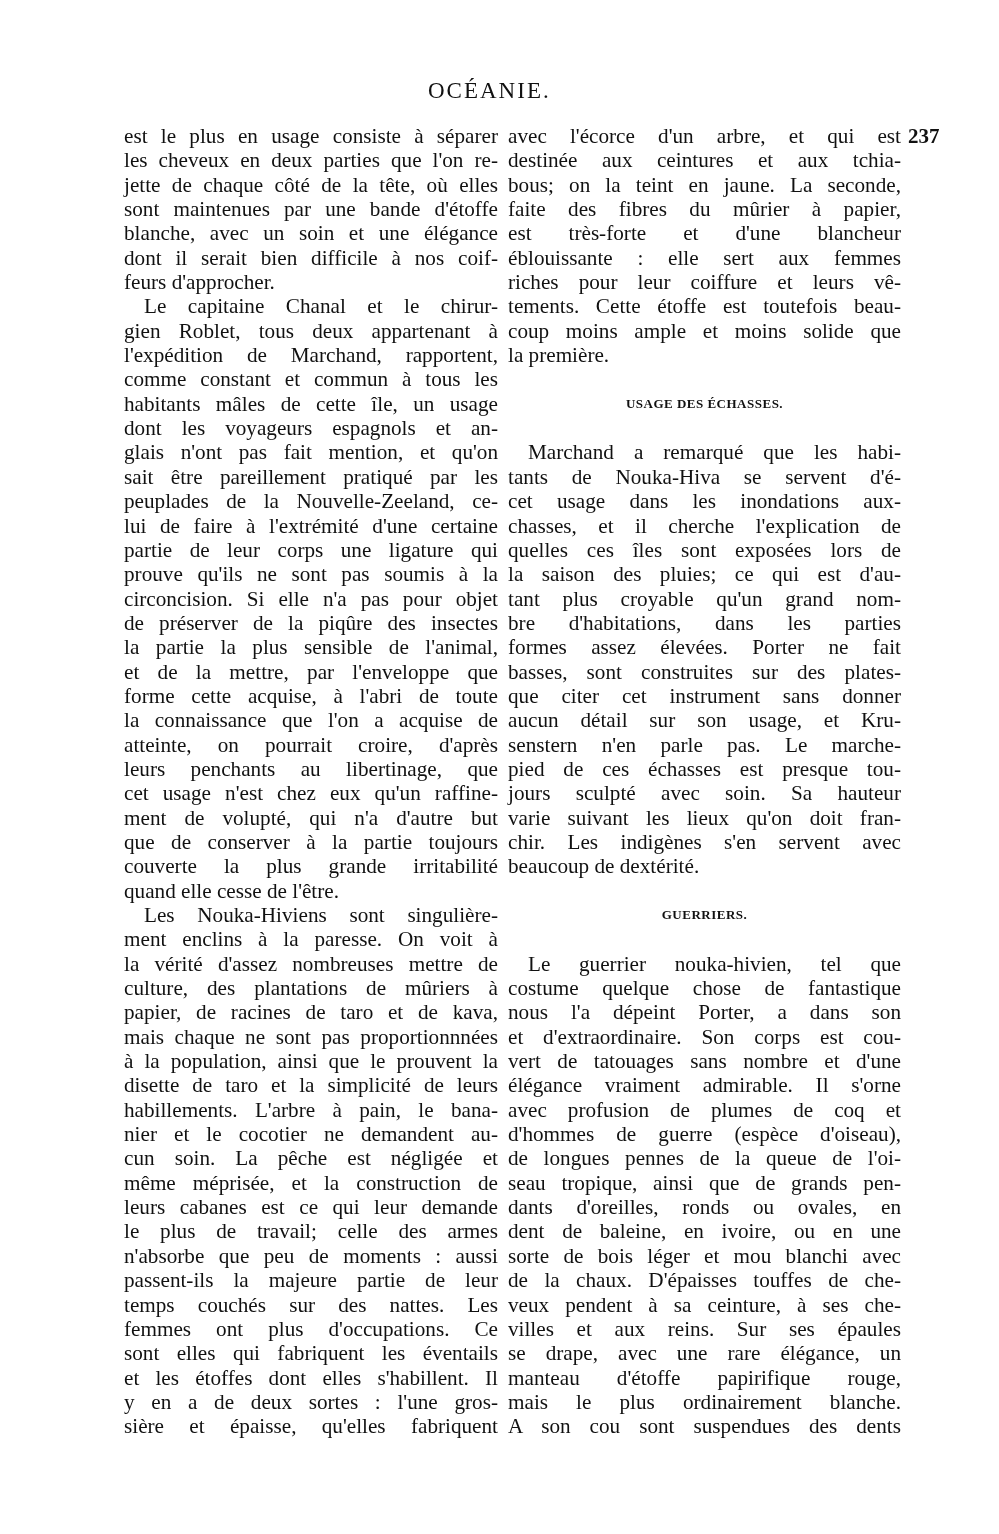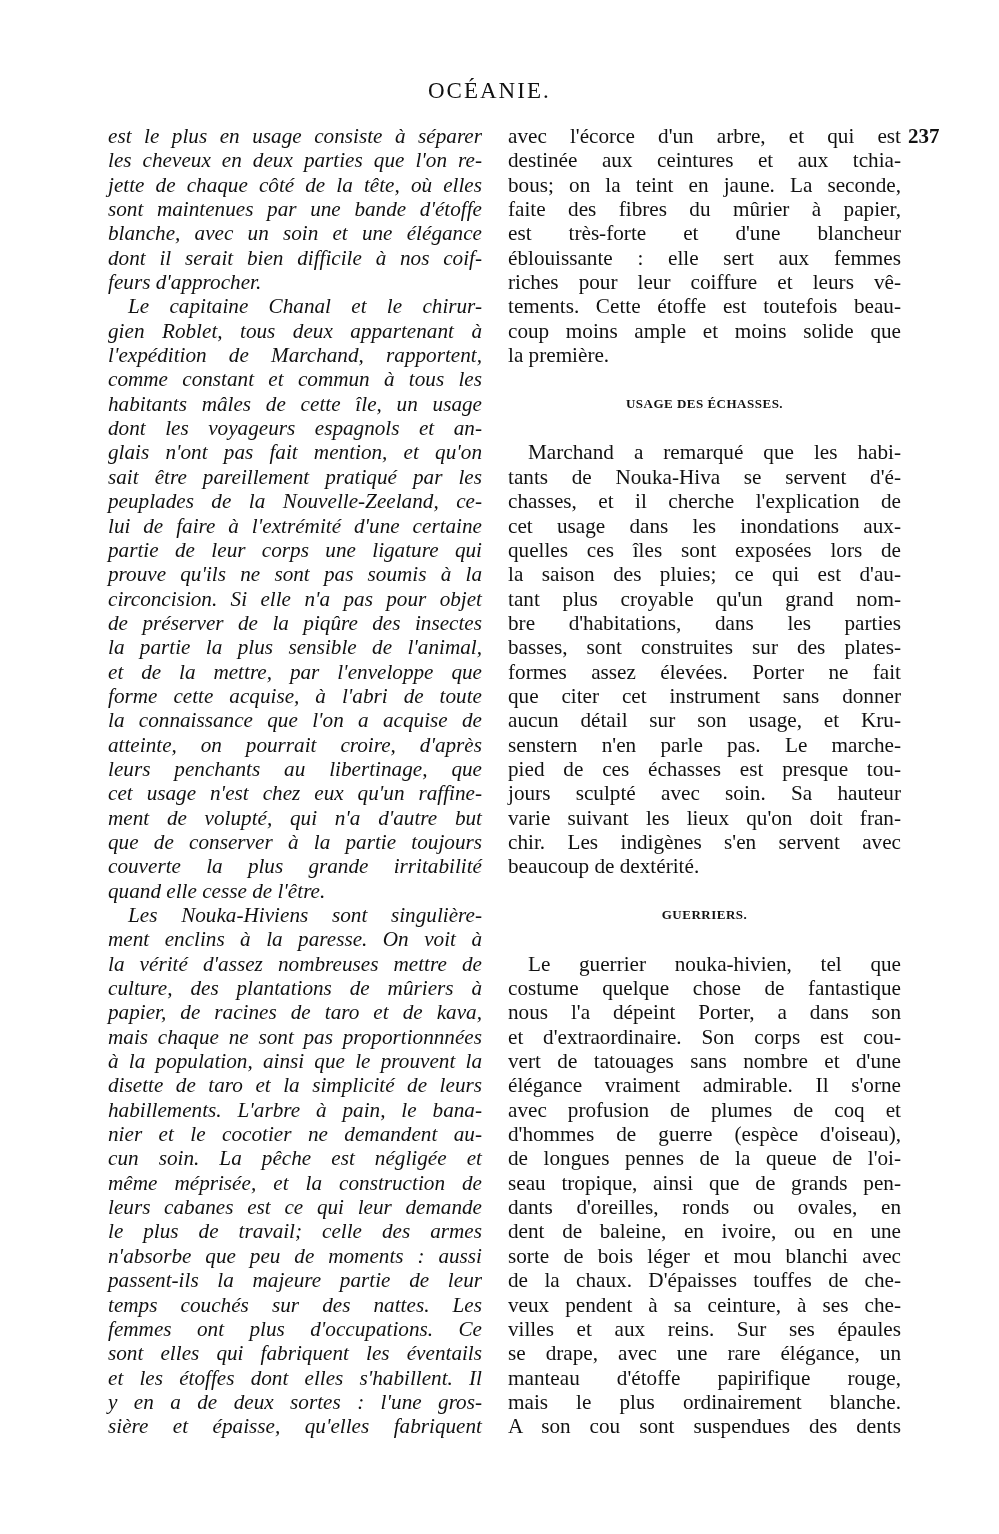--- a/index.html
+++ b/index.html
@@ -2,21 +2,21 @@
 <html><head>
 <meta charset="utf-8">
 <style>
   html, body { margin: 0; padding: 0; background: #ffffff; }
   body { width: 999px; height: 1534px; position: relative; overflow: hidden;
          font-family: "Liberation Serif", "DejaVu Serif", serif; color: #111; }
   .header { position: absolute; top: 78px; left: 0; width: 924px; height: 30px; }
   .running-title { position: absolute; left: 428px; top: 0; font-size: 23px; letter-spacing: 2px; }
   .page-number { position: absolute; left: 908px; top: 0; font-size: 21px; font-weight: bold; margin-top: 46px; }
   .col { position: absolute; top: 124px; font-size: 21.2px; line-height: 24.35px; }
-  .col-left { left: 108px; width: 374px; font-style: italic; }
+  .col-left { left: 124px; width: 374px; }
   .col-right { left: 508px; width: 393px; }
   .line { display: block; white-space: nowrap; text-align: justify; text-align-last: justify; height: 24.35px; }
   .line.last { text-align-last: left; }
   .line.indent { padding-left: 20px; }
   .section-heading { display: block; text-align: center; font-size: 13px; letter-spacing: 0.5px;
                      height: 24.35px; line-height: 24.35px; font-weight: bold; }
   .gap { display: block; height: 24.35px; }
 </style>
 </head>
 <body>
@@ -91,28 +91,28 @@
     <span class="line">éblouissante : elle sert aux femmes</span>
     <span class="line">riches pour leur coiffure et leurs vê-</span>
     <span class="line">tements. Cette étoffe est toutefois beau-</span>
     <span class="line">coup moins ample et moins solide que</span>
     <span class="line last">la première.</span>
     <span class="gap"></span>
     <span class="section-heading">USAGE DES ÉCHASSES.</span>
     <span class="gap"></span>
     <span class="line indent">Marchand a remarqué que les habi-</span>
     <span class="line">tants de Nouka-Hiva se servent d'é-</span>
+    <span class="line">cet usage dans les inondations aux-</span>
     <span class="line">chasses, et il cherche l'explication de</span>
-    <span class="line">cet usage dans les inondations aux-</span>
     <span class="line">quelles ces îles sont exposées lors de</span>
     <span class="line">la saison des pluies; ce qui est d'au-</span>
     <span class="line">tant plus croyable qu'un grand nom-</span>
     <span class="line">bre d'habitations, dans les parties</span>
+    <span class="line">formes assez élevées. Porter ne fait</span>
     <span class="line">basses, sont construites sur des plates-</span>
-    <span class="line">formes assez élevées. Porter ne fait</span>
     <span class="line">que citer cet instrument sans donner</span>
     <span class="line">aucun détail sur son usage, et Kru-</span>
     <span class="line">senstern n'en parle pas. Le marche-</span>
     <span class="line">pied de ces échasses est presque tou-</span>
     <span class="line">jours sculpté avec soin. Sa hauteur</span>
     <span class="line">varie suivant les lieux qu'on doit fran-</span>
     <span class="line">chir. Les indigènes s'en servent avec</span>
     <span class="line last">beaucoup de dextérité.</span>
     <span class="gap"></span>
     <span class="section-heading">GUERRIERS.</span>

